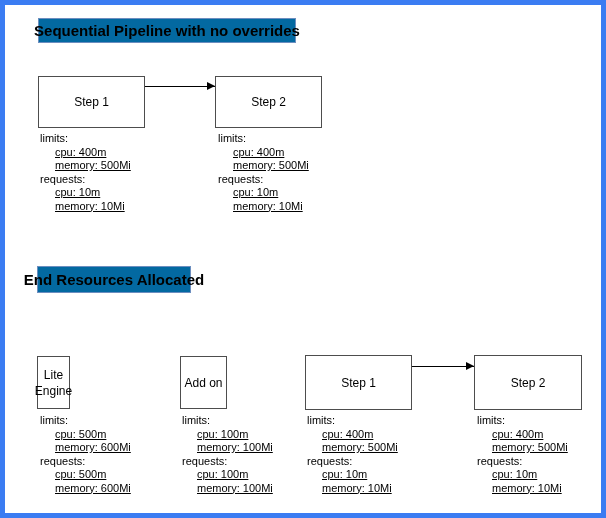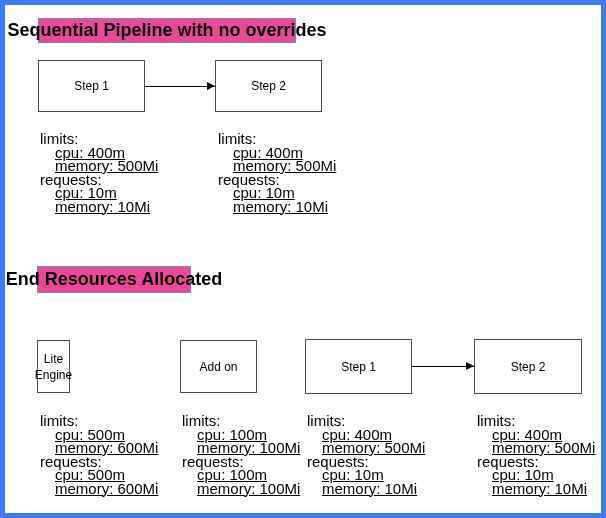--- a/index.html
+++ b/index.html
@@ -11,59 +11,60 @@
   .canvas {
     position: relative;
     width: 606px;
     height: 518px;
     background: #ffffff;
     border: 5px solid #3b7cf2;
     overflow: hidden;
   }
   .section-title {
     position: absolute;
-    background: #ec4899;
+    background: #0369a1;
     border: 1px solid #6c8ebf;
     display: flex;
     align-items: center;
     justify-content: center;
     font-weight: bold;
-    font-size: 18px;
+    font-size: 15px;
     white-space: nowrap;
   }
   .node {
     position: absolute;
     background: #ffffff;
     border: 1px solid #4d4d4d;
     display: flex;
     flex-direction: column;
     align-items: center;
     justify-content: center;
     font-size: 12px;
     text-align: center;
     line-height: 16px;
+    margin-top: 16px;
   }
   .arrow {
     position: absolute;
     height: 1px;
     background: #000000;
   }
   .arrow .arrowhead {
     position: absolute;
     right: 0;
     top: -4px;
     width: 0;
     height: 0;
     border-left: 8px solid #000000;
     border-top: 4px solid transparent;
     border-bottom: 4px solid transparent;
   }
   .res {
     position: absolute;
-    font-size: 15px;
+    font-size: 11px;
     line-height: 13.5px;
     white-space: nowrap;
   }
   .res .ind { padding-left: 15px; text-decoration: underline; }
 </style>
 </head>
 <body>
 
 <div class="canvas">
 
@@ -99,21 +100,21 @@
     <div class="ind">memory: 10Mi</div>
   </div>
 
   <div class="section-title" style="left:32px; top:261px; width:154px; height:27px;">End Resources Allocated</div>
 
   <div class="node" style="left:32px; top:335px; width:33px; height:53px;">
     <span>Lite</span>
     <span>Engine</span>
   </div>
 
-  <div class="node" style="left:175px; top:335px; width:77px; height:53px;">
+  <div class="node" style="left:175px; top:335px; width:47px; height:53px;">
     <span>Add on</span>
   </div>
 
   <div class="node" style="left:300px; top:334px; width:107px; height:55px;">
     <span>Step 1</span>
   </div>
 
   <div class="arrow" style="left:407px; top:361px; width:62px;">
     <span class="arrowhead"></span>
   </div>

